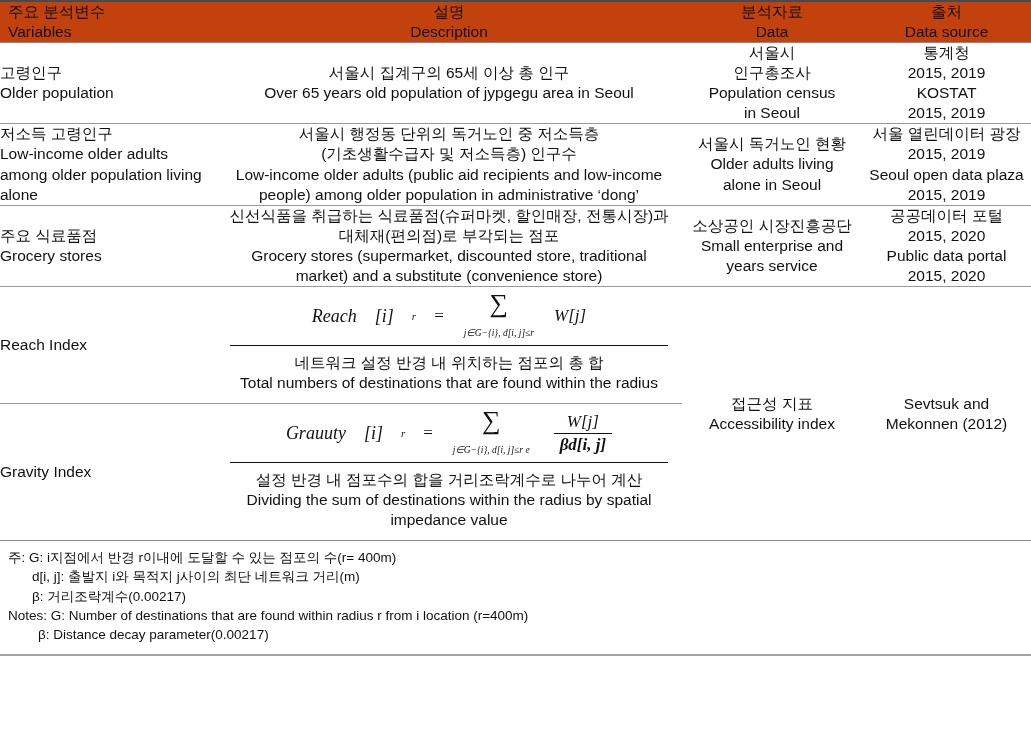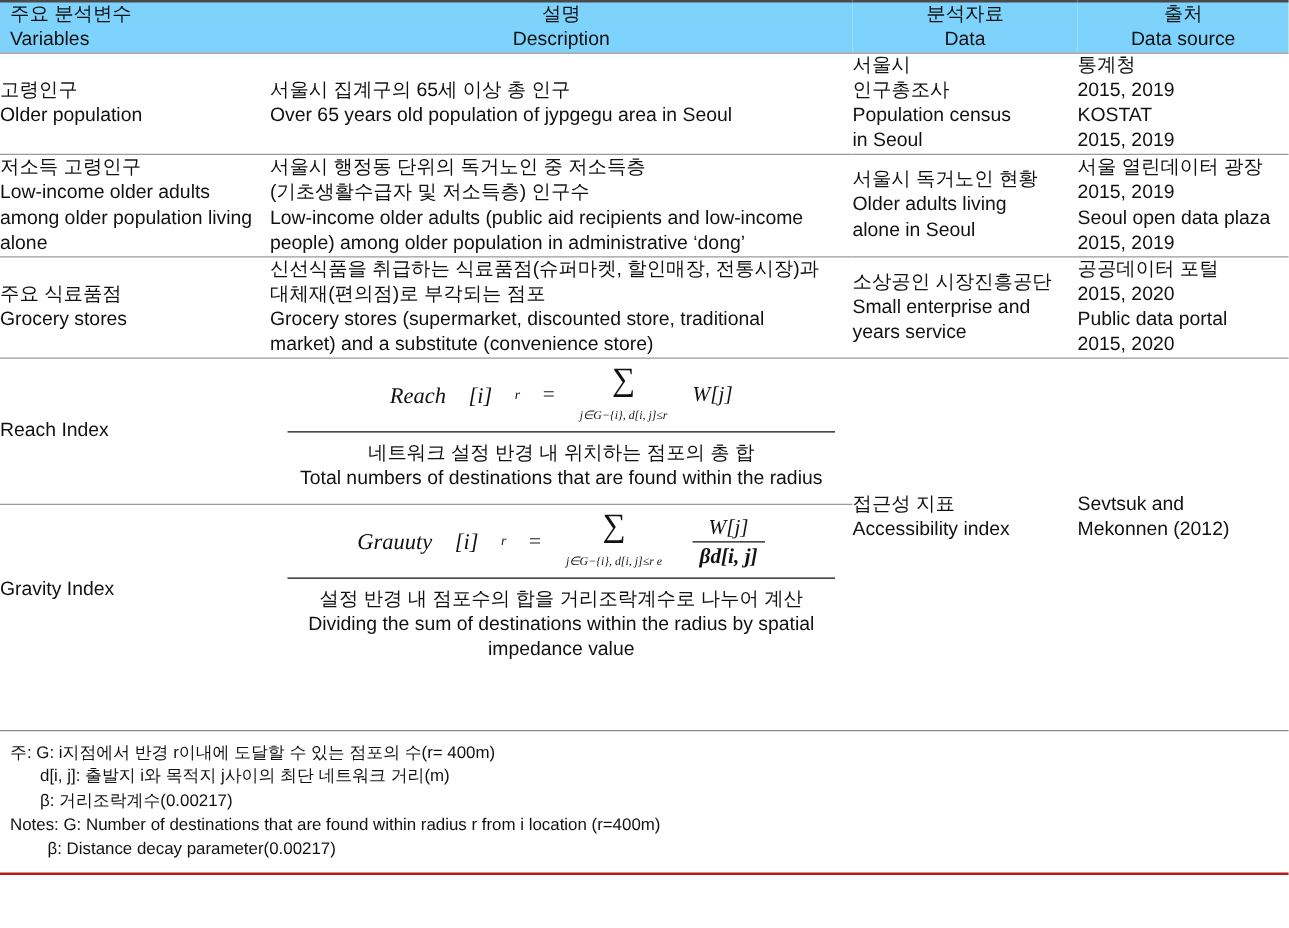--- a/index.html
+++ b/index.html
@@ -22,21 +22,21 @@
   table.main {
     width: 1031px;
     border-collapse: collapse;
     table-layout: fixed;
   }
   table.main td, table.main th {
     vertical-align: middle;
     padding: 0;
   }
   .hdr-row td {
-    background: #7dd3fc;
+    background: #c2410c;
     border-top: 2px solid #4a4a4a;
     border-bottom: 1.5px solid #8a8a8a;
     padding: 8px 6px 10px 6px;
     font-size: 15.5px;
     line-height: 1.28;
     font-weight: normal;
   }
   .hdr-left {
     text-align: left;
     padding-left: 8px !important;
@@ -45,21 +45,21 @@
 
   .cell {
     font-size: 15.5px;
     line-height: 1.3;
     padding: 10px 6px;
   }
   .cell-left {
     text-align: left;
     padding-left: 8px;
   }
-  .cell-center { }
+  .cell-center { text-align: center; }
 
   .row-div td {
     border-top: 1px solid #9a9a9a;
   }
   .no-top td { border-top: none; }
 
   .ln { display: block; }
 
   
   .formula-wrap {
@@ -137,22 +137,21 @@
   .notes {
     border-top: 1.5px solid #8a8a8a;
     padding: 7px 8px 10px 8px;
     font-size: 13.5px;
     line-height: 1.42;
   }
   .notes .nline { display: block; white-space: pre; }
   .indent1 { padding-left: 24px; }
   .indent2 { padding-left: 30px; }
   .bottom-rule {
-    border-bottom: 2px solid #b91c1c;
-    margin-top: 44px;
+    border-bottom: 2px solid #a3a3a3;
   }
 </style>
 </head>
 <body>
 
 <div class="sheet">
 
   <table class="main">
     <colgroup>
       <col style="width:216px">

